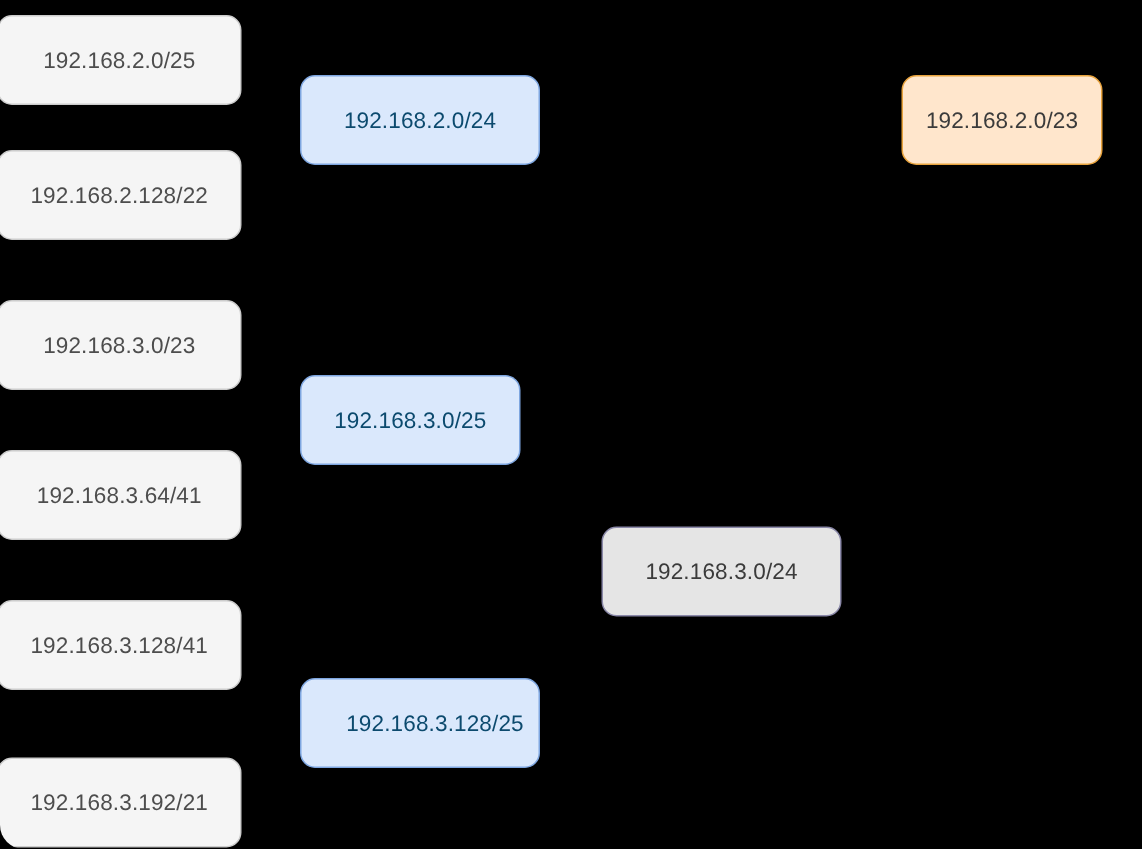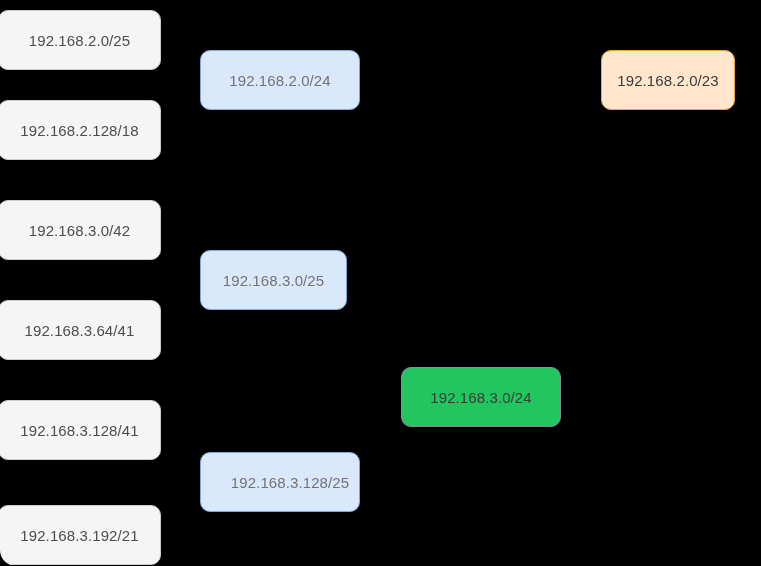--- a/index.html
+++ b/index.html
@@ -41,49 +41,48 @@
   
   .node.level-leaf {
     background: #f5f5f5;
     border-color: #cccccc;
     color: #4d4d4d;
   }
   
   .node.level-1 {
     background: #dae8fc;
     border-color: #7ea6e0;
-    color: #737373;
+    color: #0c4a6e;
   }
   
   .node.level-2 {
-    background: #22c55e;
+    background: #e5e5e5;
     border-color: #8a88a8;
     color: #3b3b3b;
-    margin-top: 16px;
   }
   
   .node.level-3 {
     background: #ffe6cc;
     border-color: #e8a33d;
     color: #3b3b3b;
   }
 </style>
 </head>
 <body>
 
 <div id="canvas">
 
 <div class="node level-leaf" style="left: -2px; top: 10px; width: 163px; height: 60px;">
       <span class="node-label">192.168.2.0/25</span>
     </div>
     <div class="node level-leaf" style="left: -2px; top: 100px; width: 163px; height: 60px;">
-      <span class="node-label">192.168.2.128/18</span>
+      <span class="node-label">192.168.2.128/22</span>
     </div>
     <div class="node level-leaf" style="left: -2px; top: 200px; width: 163px; height: 60px;">
-      <span class="node-label">192.168.3.0/42</span>
+      <span class="node-label">192.168.3.0/23</span>
     </div>
     <div class="node level-leaf" style="left: -2px; top: 300px; width: 163px; height: 60px;">
       <span class="node-label">192.168.3.64/41</span>
     </div>
     <div class="node level-leaf" style="left: -2px; top: 400px; width: 163px; height: 60px;">
       <span class="node-label">192.168.3.128/41</span>
     </div>
     <div class="node level-leaf" style="left: -2px; top: 505px; width: 163px; height: 60px;">
       <span class="node-label">192.168.3.192/21</span>
     </div>

